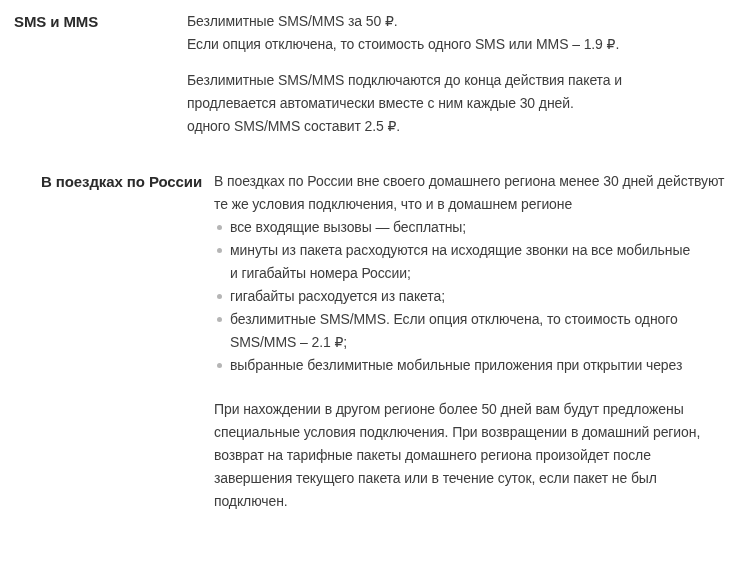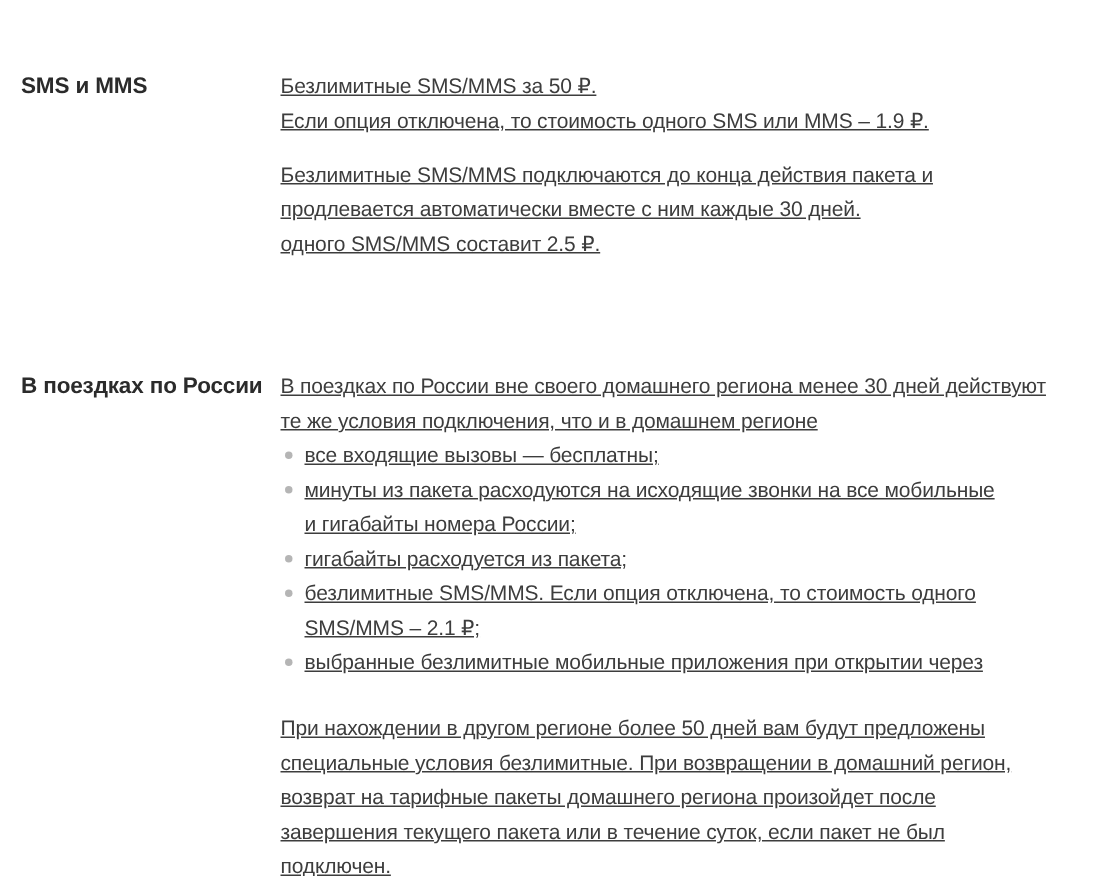--- a/index.html
+++ b/index.html
@@ -14,24 +14,24 @@
     font-family: "Liberation Sans", "DejaVu Sans", sans-serif;
   }
   .page {
     box-sizing: border-box;
     width: 741px;
     padding: 10px 0 0 14px;
   }
   .row {
     display: flex;
     align-items: flex-start;
-    margin-top: 36px;
   }
   .row + .row {
-    margin-top: 72px;
+    margin-top: 32px;
+    justify-content: flex-end;
   }
   .row-label {
     flex: none;
     width: 173px;
     font-size: 15px;
     font-weight: 700;
     line-height: 23px;
     color: #2b2b2b;
     letter-spacing: -0.1px;
   }
@@ -49,21 +49,20 @@
   }
   .para + .para {
     margin-top: 13px;
   }
   .bullets + .para {
     margin-top: 21px;
   }
   .line {
     display: block;
     white-space: nowrap;
-    text-decoration: underline;
   }
   ul.bullets {
     list-style: none;
     margin: 0;
     padding: 0;
   }
   ul.bullets li {
     position: relative;
     padding-left: 16px;
   }
@@ -123,21 +122,21 @@
           <span class="line">безлимитные SMS/MMS. Если опция отключена, то стоимость одного</span>
           <span class="line">SMS/MMS – 2.1 ₽;</span>
         </li>
         <li>
           <span class="bullet-dot"></span>
           <span class="line">выбранные безлимитные мобильные приложения при открытии через</span>
         </li>
       </ul>
       <p class="para">
         <span class="line">При нахождении в другом регионе более 50 дней вам будут предложены</span>
-        <span class="line">специальные условия безлимитные. При возвращении в домашний регион,</span>
+        <span class="line">специальные условия подключения. При возвращении в домашний регион,</span>
         <span class="line">возврат на тарифные пакеты домашнего региона произойдет после</span>
         <span class="line">завершения текущего пакета или в течение суток, если пакет не был</span>
         <span class="line">подключен.</span>
       </p>
     </div>
   </section>
 
 </div>
 
 </body></html>

